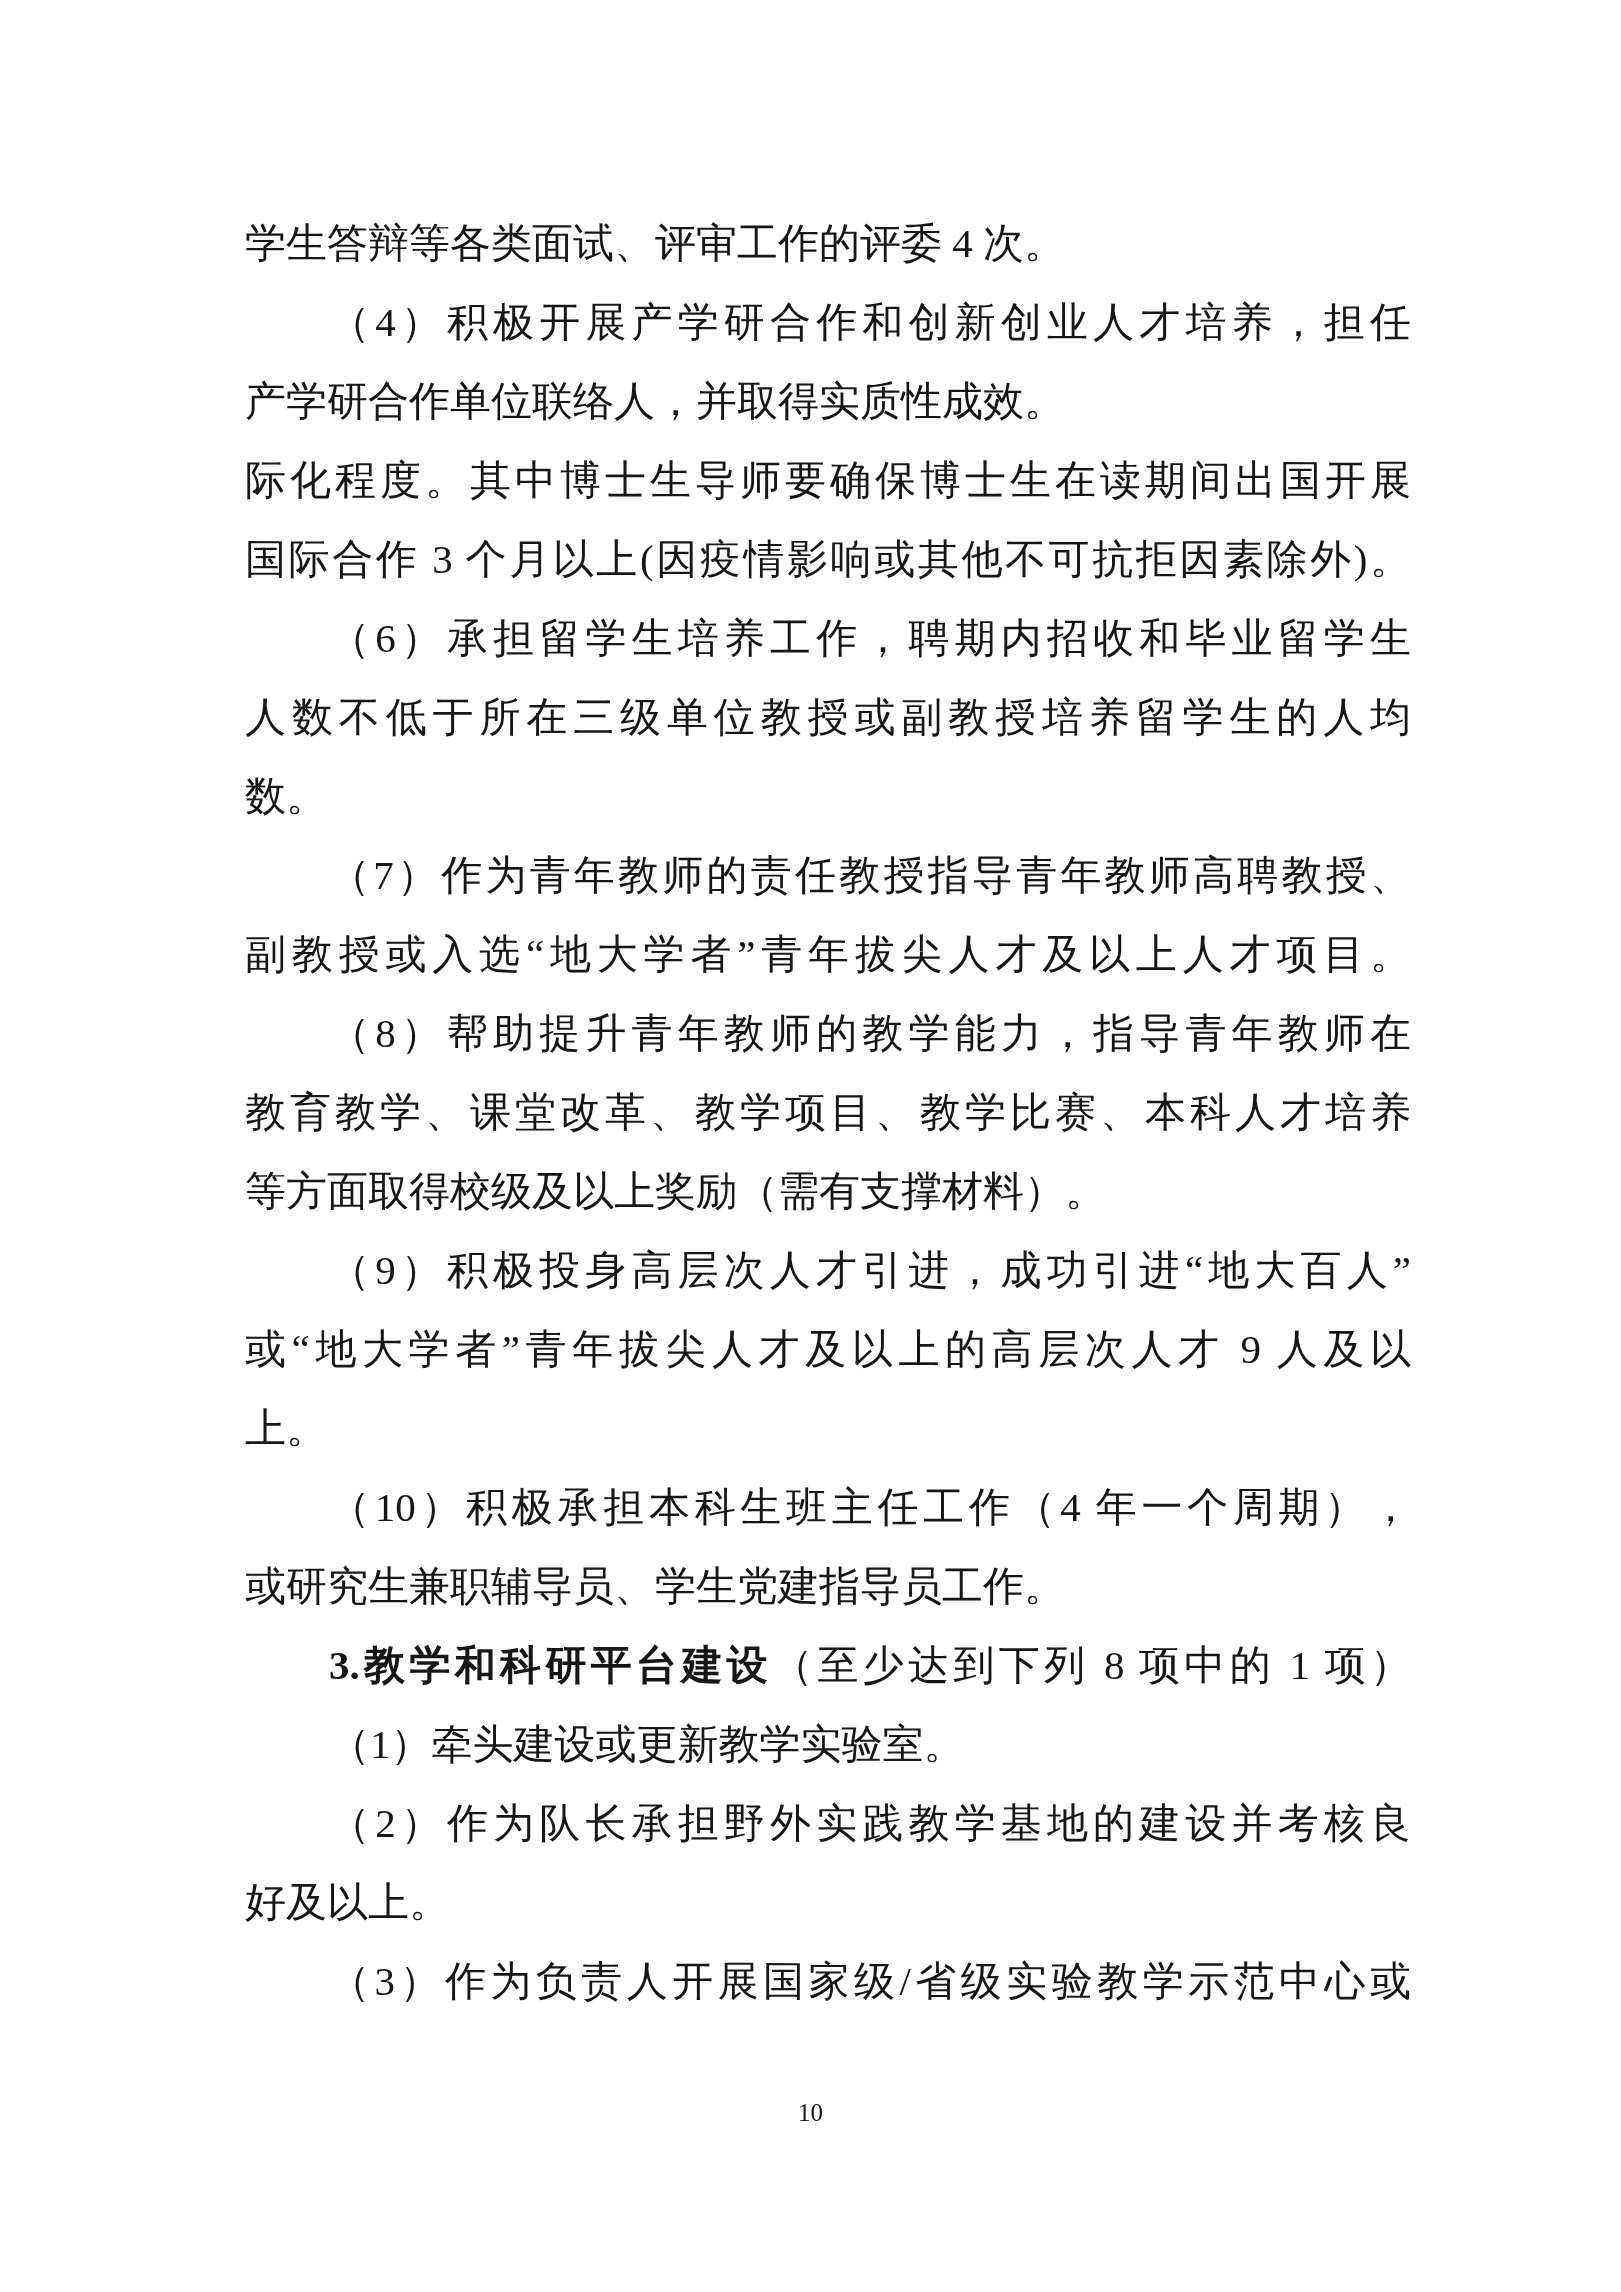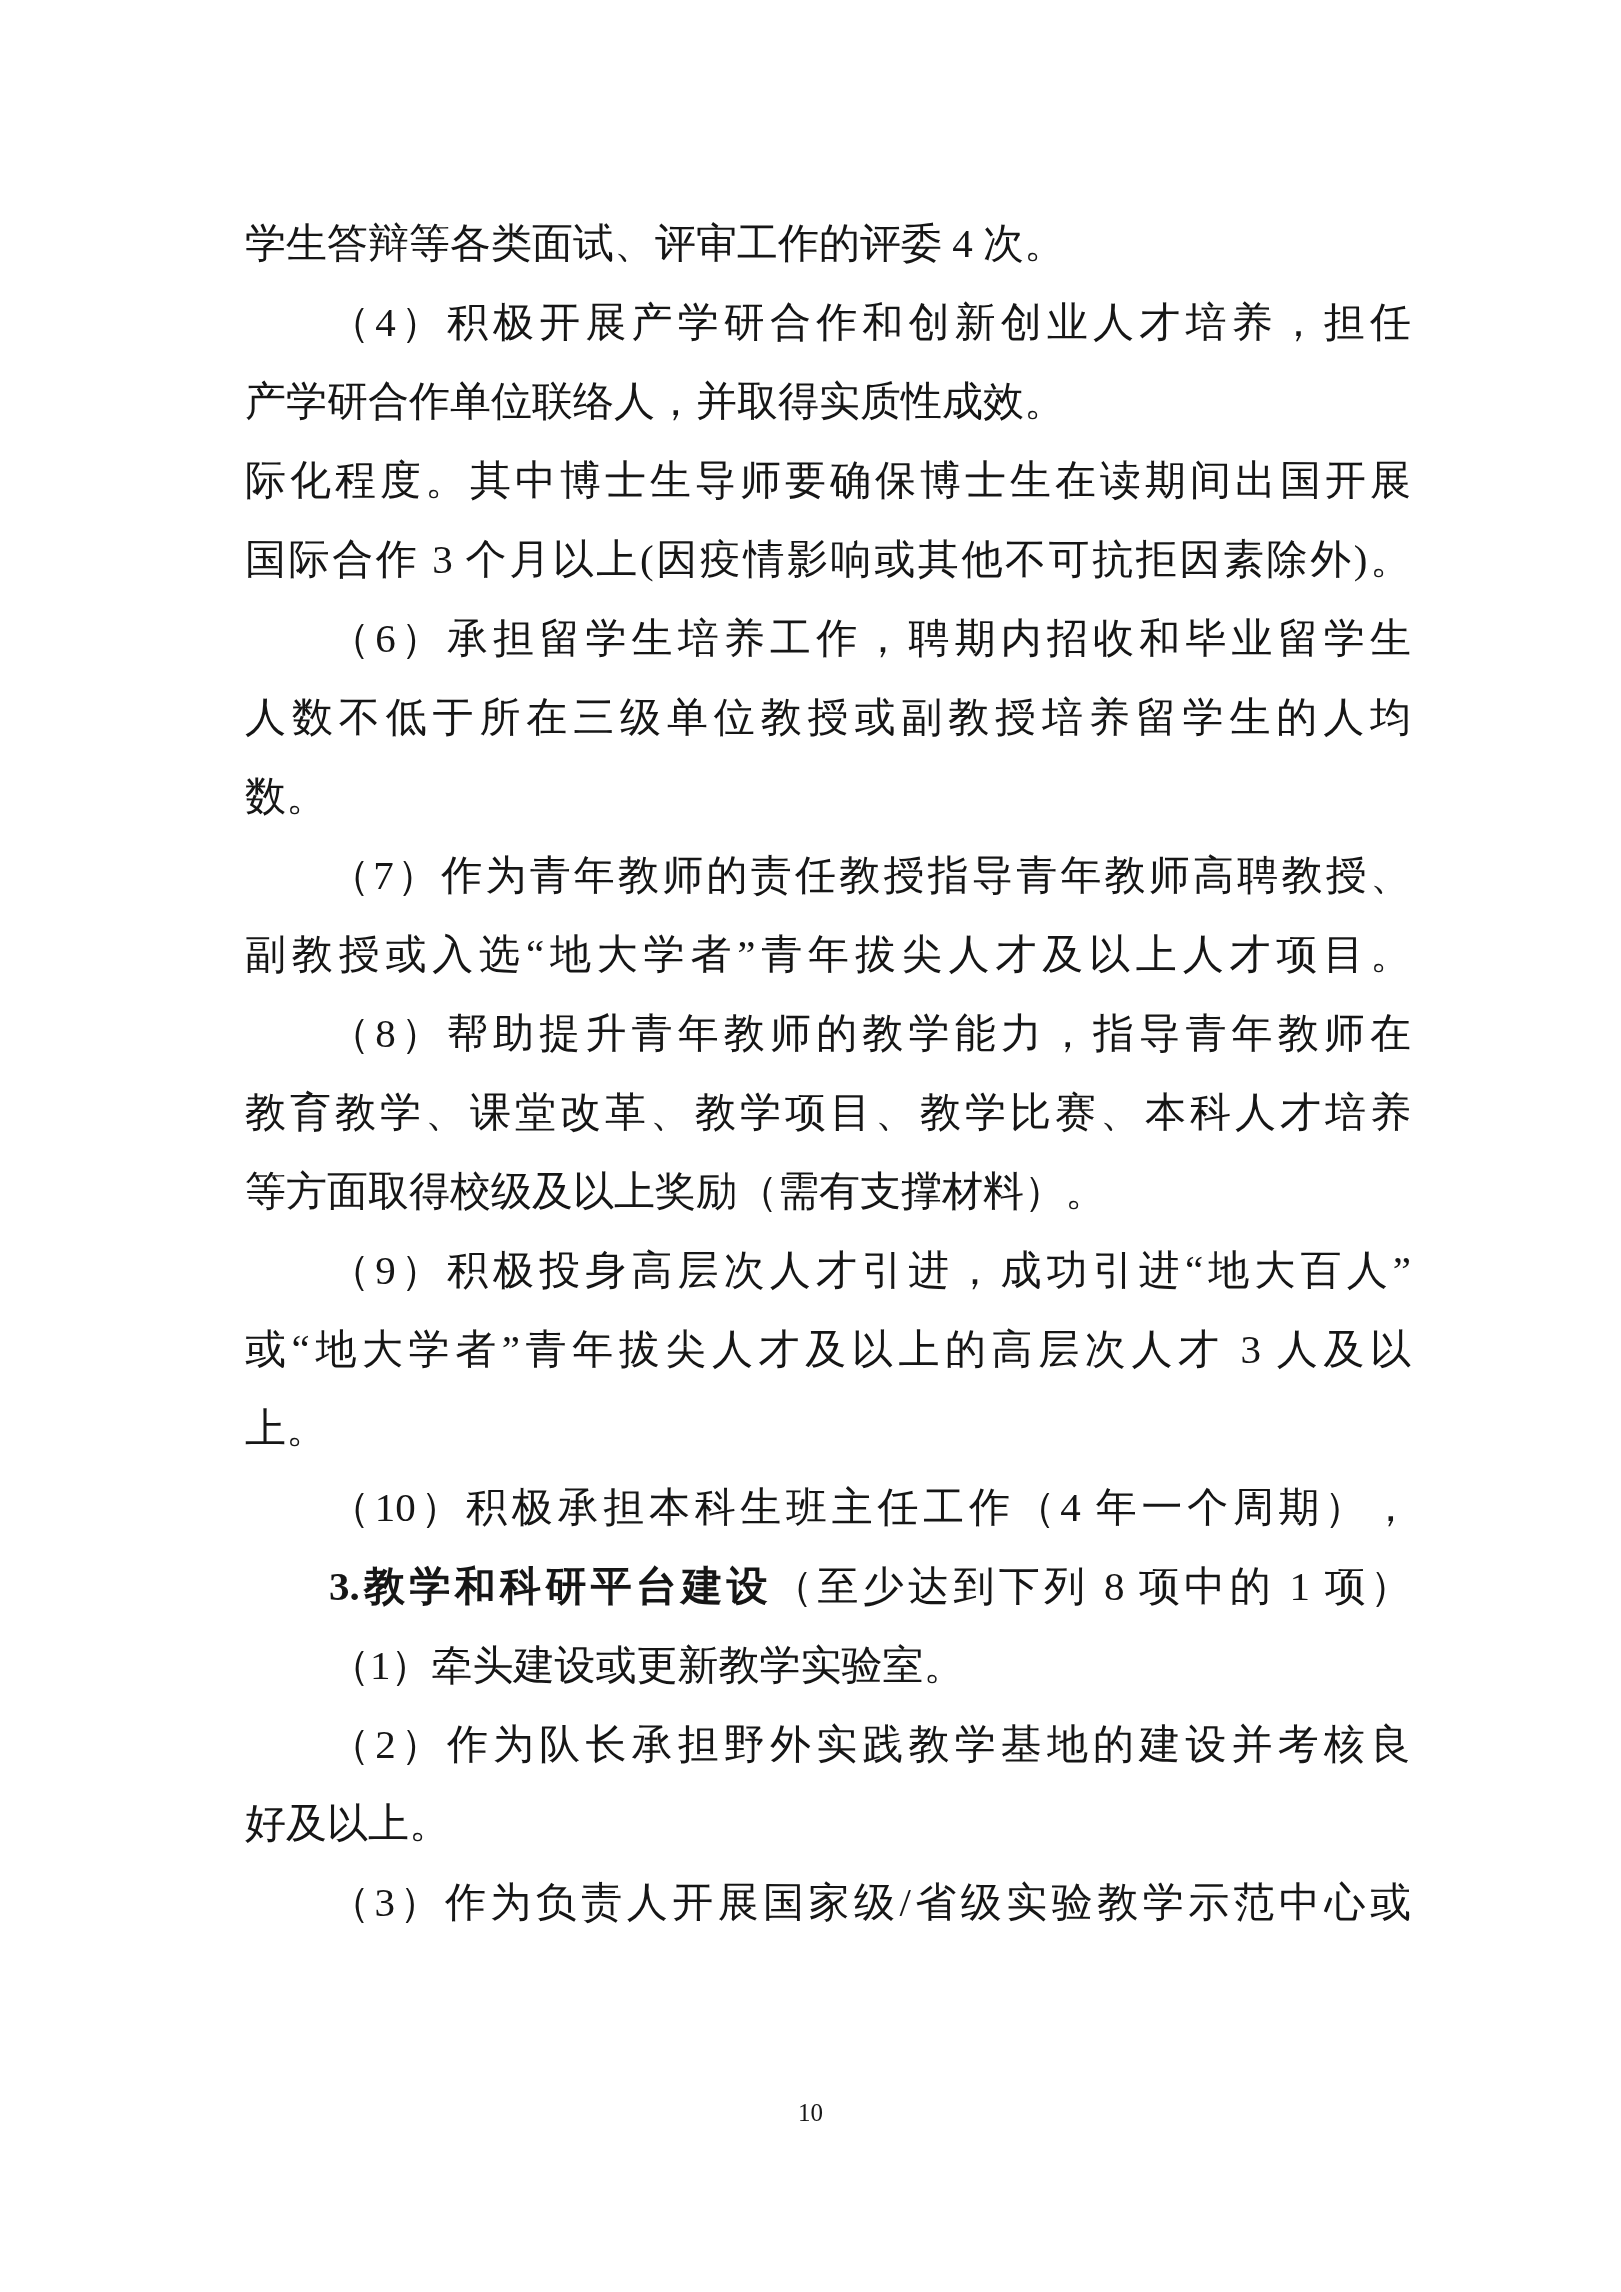--- a/index.html
+++ b/index.html
@@ -69,23 +69,24 @@
       <div class="line justify"><span class="seg">国际合作 3 个月以上(因疫情影响或其他不可抗拒因素除外)。</span></div>
       <div class="line indent justify"><span class="seg">（6）承担留学生培养工作，聘期内招收和毕业留学生</span></div>
       <div class="line justify"><span class="seg">人数不低于所在三级单位教授或副教授培养留学生的人均</span></div>
       <div class="line"><span class="seg">数。</span></div>
       <div class="line indent justify"><span class="seg">（7）作为青年教师的责任教授指导青年教师高聘教授、</span></div>
       <div class="line justify"><span class="seg">副教授或入选“地大学者”青年拔尖人才及以上人才项目。</span></div>
       <div class="line indent justify"><span class="seg">（8）帮助提升青年教师的教学能力，指导青年教师在</span></div>
       <div class="line justify"><span class="seg">教育教学、课堂改革、教学项目、教学比赛、本科人才培养</span></div>
       <div class="line"><span class="seg">等方面取得校级及以上奖励（需有支撑材料）。</span></div>
       <div class="line indent justify"><span class="seg">（9）积极投身高层次人才引进，成功引进“地大百人”</span></div>
-      <div class="line justify"><span class="seg">或“地大学者”青年拔尖人才及以上的高层次人才 3 人及以</span></div>
+      <div class="line justify"><span class="seg">或“地大学者”青年拔尖人才及以上的高层次人才 9 人及以</span></div>
       <div class="line"><span class="seg">上。</span></div>
       <div class="line indent justify"><span class="seg">（10）积极承担本科生班主任工作（4 年一个周期），</span></div>
+      <div class="line"><span class="seg">或研究生兼职辅导员、学生党建指导员工作。</span></div>
       <div class="line indent justify"><span class="seg-bold">3.教学和科研平台建设</span><span class="seg">（至少达到下列 8 项中的 1 项）</span></div>
       <div class="line indent"><span class="seg">（1）牵头建设或更新教学实验室。</span></div>
       <div class="line indent justify"><span class="seg">（2）作为队长承担野外实践教学基地的建设并考核良</span></div>
       <div class="line"><span class="seg">好及以上。</span></div>
       <div class="line indent justify"><span class="seg">（3）作为负责人开展国家级/省级实验教学示范中心或</span></div>
     </div>
   <div class="footer">10</div>
 </div>
 
 

